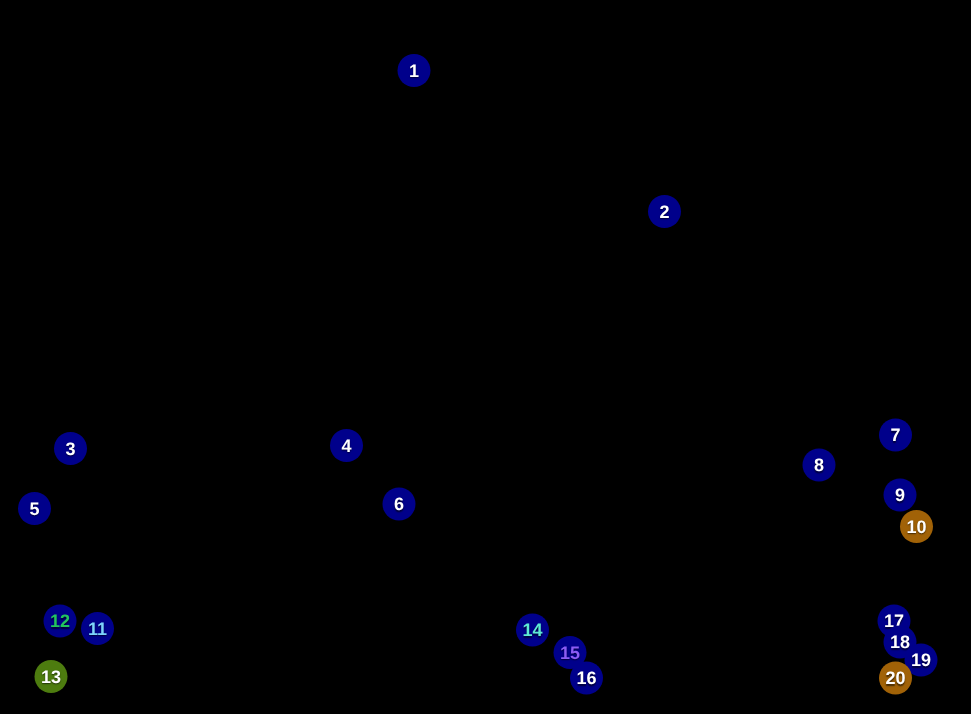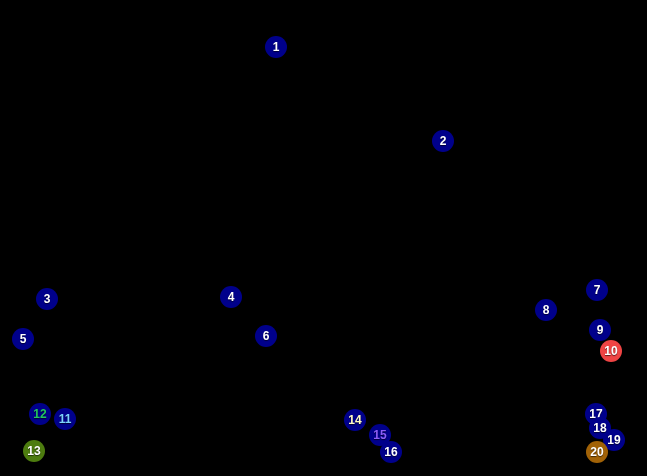--- a/index.html
+++ b/index.html
@@ -43,24 +43,24 @@
 <div id="canvas" style="width: 647px; height: 476px; background: rgb(0, 0, 0);">
     <div class="mark-badge" style="left: 276px; top: 47px; background: rgb(0, 0, 139); color: rgb(255, 255, 255); z-index: 1;">1</div>
     <div class="mark-badge" style="left: 443px; top: 141px; background: rgb(0, 0, 139); color: rgb(255, 255, 255); z-index: 2;">2</div>
     <div class="mark-badge" style="left: 47px; top: 299px; background: rgb(0, 0, 139); color: rgb(255, 255, 255); z-index: 3;">3</div>
     <div class="mark-badge" style="left: 231px; top: 297px; background: rgb(0, 0, 139); color: rgb(255, 255, 255); z-index: 4;">4</div>
     <div class="mark-badge" style="left: 23px; top: 339px; background: rgb(0, 0, 139); color: rgb(255, 255, 255); z-index: 5;">5</div>
     <div class="mark-badge" style="left: 266px; top: 336px; background: rgb(0, 0, 139); color: rgb(255, 255, 255); z-index: 6;">6</div>
     <div class="mark-badge" style="left: 597px; top: 290px; background: rgb(0, 0, 139); color: rgb(255, 255, 255); z-index: 7;">7</div>
     <div class="mark-badge" style="left: 546px; top: 310px; background: rgb(0, 0, 139); color: rgb(255, 255, 255); z-index: 8;">8</div>
     <div class="mark-badge" style="left: 600px; top: 330px; background: rgb(0, 0, 139); color: rgb(255, 255, 255); z-index: 9;">9</div>
-    <div class="mark-badge" style="left: 611px; top: 351px; background: #ef4444; color: rgb(255, 255, 255); z-index: 10;">10</div>
+    <div class="mark-badge" style="left: 611px; top: 351px; background: #a16207; color: rgb(255, 255, 255); z-index: 10;">10</div>
     <div class="mark-badge" style="left: 65px; top: 419px; background: rgb(0, 0, 139); color: #7dd3fc; z-index: 11;">11</div>
     <div class="mark-badge" style="left: 40px; top: 414px; background: rgb(0, 0, 139); color: #22c55e; z-index: 12;">12</div>
     <div class="mark-badge" style="left: 34px; top: 451px; background: #4d7c0f; color: rgb(255, 255, 255); z-index: 13;">13</div>
-    <div class="mark-badge" style="left: 355px; top: 420px; background: rgb(0, 0, 139); color: #fef9c3; z-index: 14;">14</div>
+    <div class="mark-badge" style="left: 355px; top: 420px; background: rgb(0, 0, 139); color: #5eead4; z-index: 14;">14</div>
     <div class="mark-badge" style="left: 380px; top: 435px; background: rgb(0, 0, 139); color: #8b5cf6; z-index: 15;">15</div>
     <div class="mark-badge" style="left: 391px; top: 452px; background: rgb(0, 0, 139); color: rgb(255, 255, 255); z-index: 16;">16</div>
     <div class="mark-badge" style="left: 596px; top: 414px; background: rgb(0, 0, 139); color: rgb(255, 255, 255); z-index: 17;">17</div>
     <div class="mark-badge" style="left: 600px; top: 428px; background: rgb(0, 0, 139); color: rgb(255, 255, 255); z-index: 18;">18</div>
     <div class="mark-badge" style="left: 614px; top: 440px; background: rgb(0, 0, 139); color: rgb(255, 255, 255); z-index: 19;">19</div>
     <div class="mark-badge" style="left: 597px; top: 452px; background: #a16207; color: rgb(255, 255, 255); z-index: 20;">20</div>
   </div>
 
 </body></html>

